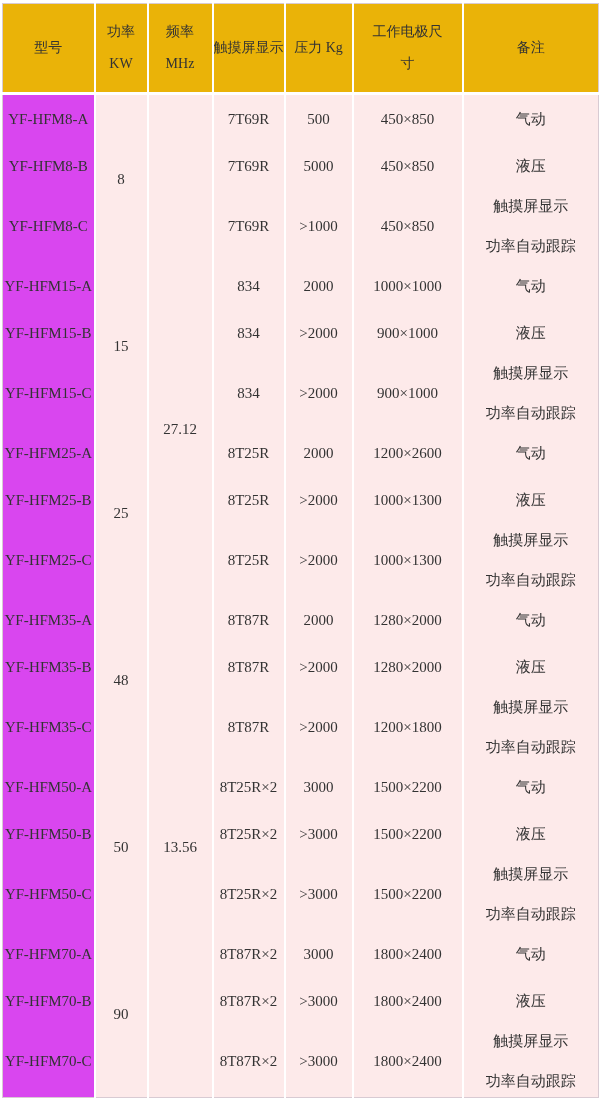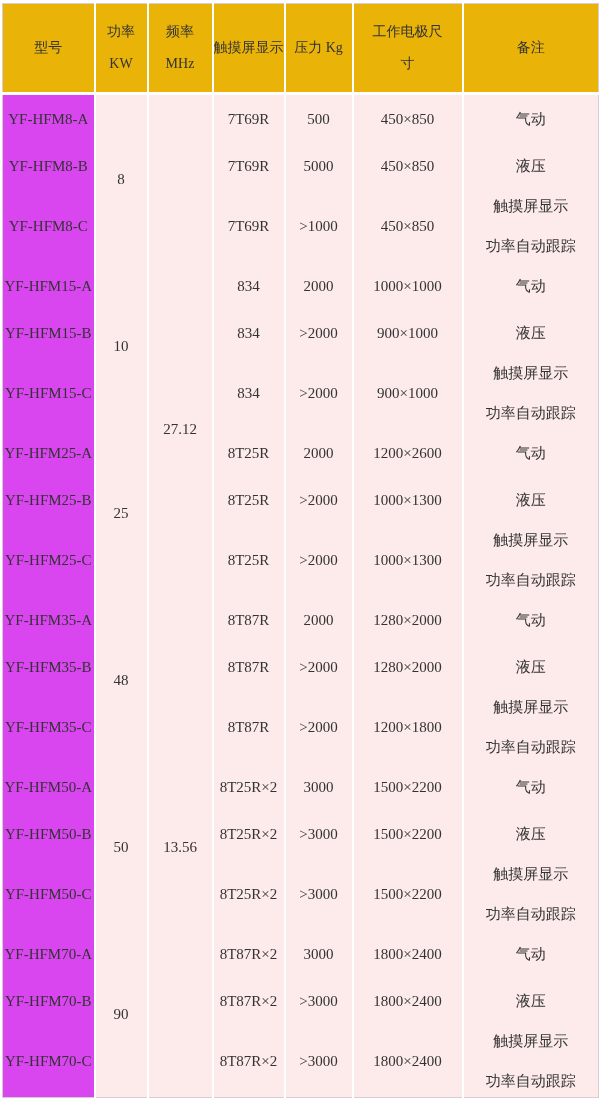--- a/index.html
+++ b/index.html
@@ -107,21 +107,21 @@
       <td>&gt;1000</td>
       <td>450×850</td>
       <td class="remark-multi">
         <div class="line1">触摸屏显示</div>
         <div>功率自动跟踪</div>
       </td>
     </tr>
 
     <tr class="row-a">
       <td class="model">YF-HFM15-A</td>
-      <td rowspan="3">10</td>
+      <td rowspan="3">15</td>
       <td>834</td>
       <td>2000</td>
       <td>1000×1000</td>
       <td>气动</td>
     </tr>
     <tr class="row-b">
       <td class="model">YF-HFM15-B</td>
       <td>834</td>
       <td>&gt;2000</td>
       <td>900×1000</td>

